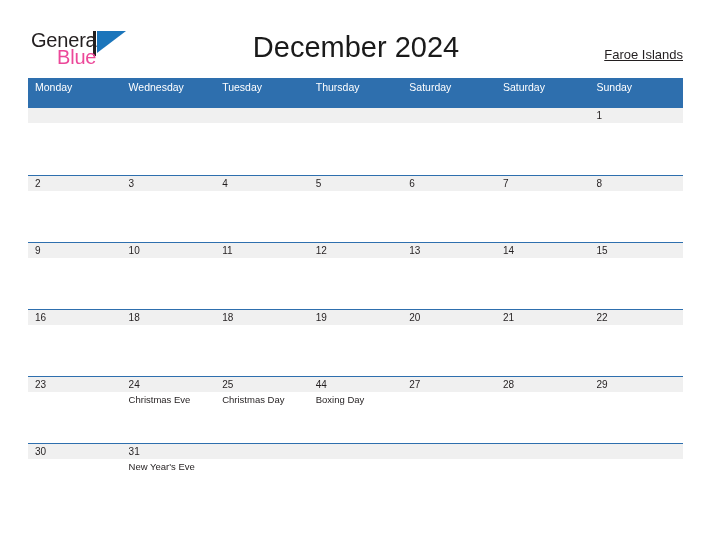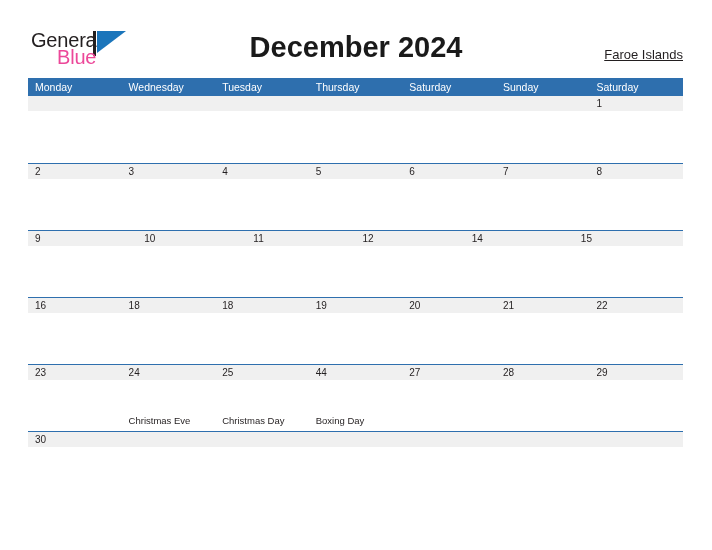--- a/index.html
+++ b/index.html
@@ -55,21 +55,21 @@
   }
 
   .calendar-title {
     position: absolute;
     left: 0;
     right: 0;
     top: 31px;
     text-align: center;
     font-size: 29px;
     color: #1a1a1a;
-    font-weight: bold;
+    font-weight: normal;
     letter-spacing: 0px;
   }
 
   .location-label {
     position: absolute;
     right: 29px;
     top: 47px;
     font-size: 13px;
     color: #231f20;
     text-decoration: underline;
@@ -79,21 +79,21 @@
   .calendar {
     position: absolute;
     left: 28px;
     top: 78px;
     width: 655px;
   }
 
   .weekday-header {
     display: flex;
     background: #2e6fae;
-    height: 18px;
+    height: 30px;
   }
   .weekday-cell {
     flex: 1 1 0;
     color: #ffffff;
     font-size: 10.5px;
     line-height: 18px;
     padding-left: 7px;
     box-sizing: border-box;
     white-space: nowrap;
     overflow: hidden;
@@ -140,21 +140,20 @@
   }
 
   .day-events {
     padding-top: 2px;
   }
   .event-label {
     font-size: 9.5px;
     color: #231f20;
     line-height: 12px;
     white-space: nowrap;
-    margin-top: 33px;
   }
 </style>
 </head>
 <body>
 
 <div class="page-header">
 
   <div class="brand-logo">
     <span class="brand-general">General</span>
     <span class="brand-flag">
@@ -171,22 +170,22 @@
   <div class="location-label">Faroe Islands</div>
 </div>
 
 <div class="calendar">
   <div class="weekday-header" id="weekday-header">
       <div class="weekday-cell">Monday</div>
       <div class="weekday-cell">Wednesday</div>
       <div class="weekday-cell">Tuesday</div>
       <div class="weekday-cell">Thursday</div>
       <div class="weekday-cell">Saturday</div>
+      <div class="weekday-cell">Saturday</div>
       <div class="weekday-cell">Sunday</div>
-      <div class="weekday-cell">Saturday</div>
     </div>
   <div id="weeks-container">
       <div class="week-row">
         <div class="week-band"></div>
         <div class="week-cells">
           <div class="day-cell">
             <span class="day-number"></span>
             <div class="day-events"></div>
           </div>
           <div class="day-cell">
@@ -258,20 +257,24 @@
           <div class="day-cell">
             <span class="day-number">10</span>
             <div class="day-events"></div>
           </div>
           <div class="day-cell">
             <span class="day-number">11</span>
             <div class="day-events"></div>
           </div>
           <div class="day-cell">
             <span class="day-number">12</span>
+            <div class="day-events"></div>
+          </div>
+          <div class="day-cell">
+            <span class="day-number">13</span>
             <div class="day-events"></div>
           </div>
           <div class="day-cell">
             <span class="day-number">14</span>
             <div class="day-events"></div>
           </div>
           <div class="day-cell">
             <span class="day-number">15</span>
             <div class="day-events"></div>
           </div>
@@ -350,20 +353,26 @@
         </div>
       </div>
       <div class="week-row">
         <div class="week-band"></div>
         <div class="week-cells">
           <div class="day-cell">
             <span class="day-number">30</span>
             <div class="day-events"></div>
           </div>
           <div class="day-cell">
+            <span class="day-number">31</span>
+            <div class="day-events">
+              <div class="event-label">New Year's Eve</div>
+            </div>
+          </div>
+          <div class="day-cell">
             <span class="day-number"></span>
             <div class="day-events"></div>
           </div>
           <div class="day-cell">
             <span class="day-number"></span>
             <div class="day-events"></div>
           </div>
           <div class="day-cell">
             <span class="day-number"></span>
             <div class="day-events"></div>

